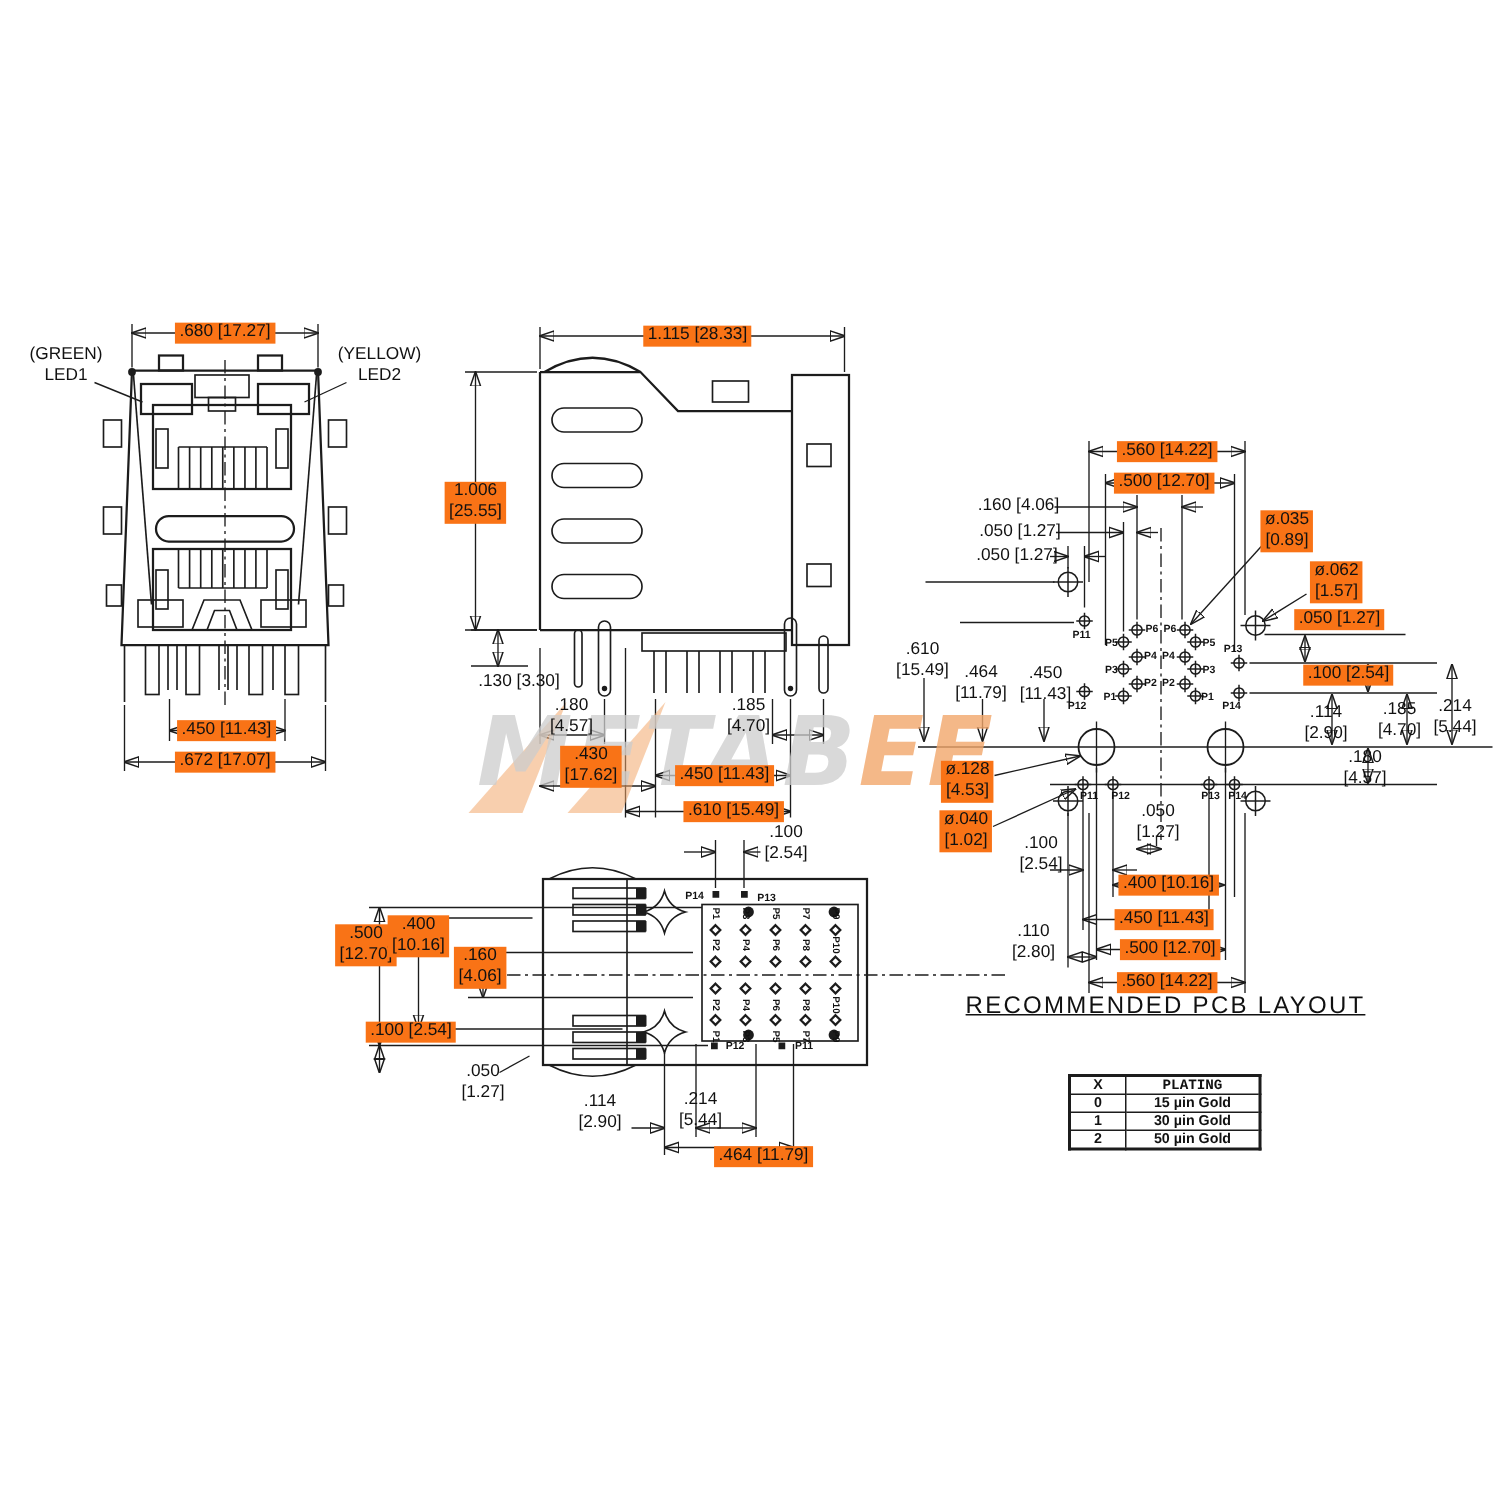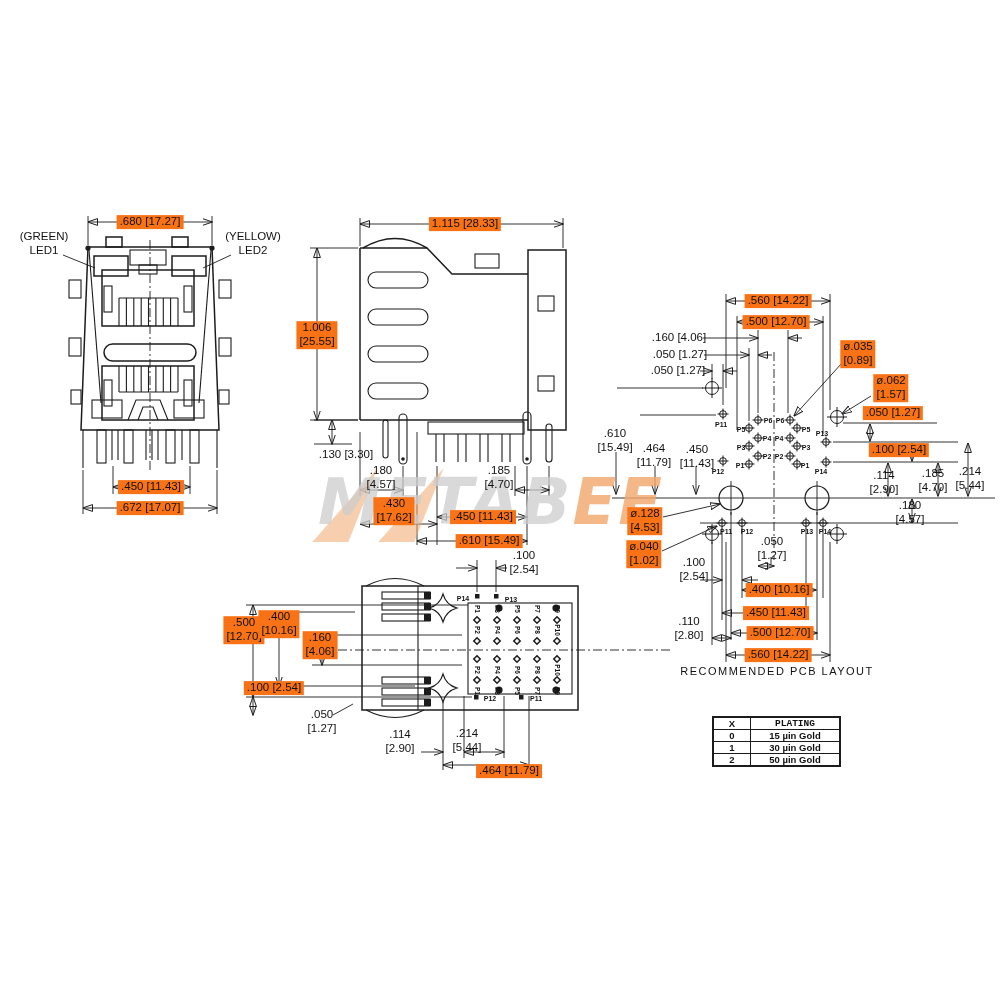--- a/index.html
+++ b/index.html
@@ -12,22 +12,22 @@
   .dim{stroke-width:0.9;}
   .cl{stroke-width:0.9;stroke-dasharray:9 3 2 3;}
   .fl{fill:#1c1c1c;stroke:none;}
   .lb{position:absolute;transform:translate(-50%,-50%);text-align:center;white-space:pre;
       font-size:11.5px;line-height:1.2;color:#111;z-index:5;}
   .bg{background:#f97316;padding:0 3px;}
   .pn{position:absolute;transform:translate(-50%,-50%);font-size:7px;font-weight:bold;
       white-space:pre;z-index:5;}
   .rot{position:absolute;transform:translate(-50%,-50%) rotate(90deg);font-size:6.5px;
       font-weight:bold;white-space:pre;z-index:5;}
-  .ttl{position:absolute;transform:translate(-50%,-50%);font-size:11px;letter-spacing:1.5px;
-      white-space:pre;z-index:5;}
+  .ttl{position:absolute;transform:translate(-50%,-50%);font-size:16px;letter-spacing:1.5px;
+      white-space:pre;z-index:5;text-decoration:underline;}
   .wm{position:absolute;left:318px;top:452px;height:100px;display:flex;align-items:center;
       font-family:"DejaVu Sans",sans-serif;font-weight:bold;font-style:italic;font-size:64px;
       line-height:1;z-index:3;letter-spacing:2px;}
   .wm-g{color:#cdcdcd;opacity:.75;}
   .wm-o{color:#f2a76b;opacity:.8;}
   .wm-tri{position:absolute;z-index:2;width:0;height:0;opacity:.55;}
   .t1{left:332px;top:468px;border-left:26px solid transparent;border-right:10px solid transparent;
       border-bottom:74px solid #f2a76b;transform:skewX(-28deg);}
   .t2{left:398px;top:468px;border-left:26px solid transparent;border-right:10px solid transparent;
       border-bottom:74px solid #f2a76b;transform:skewX(-28deg);}

